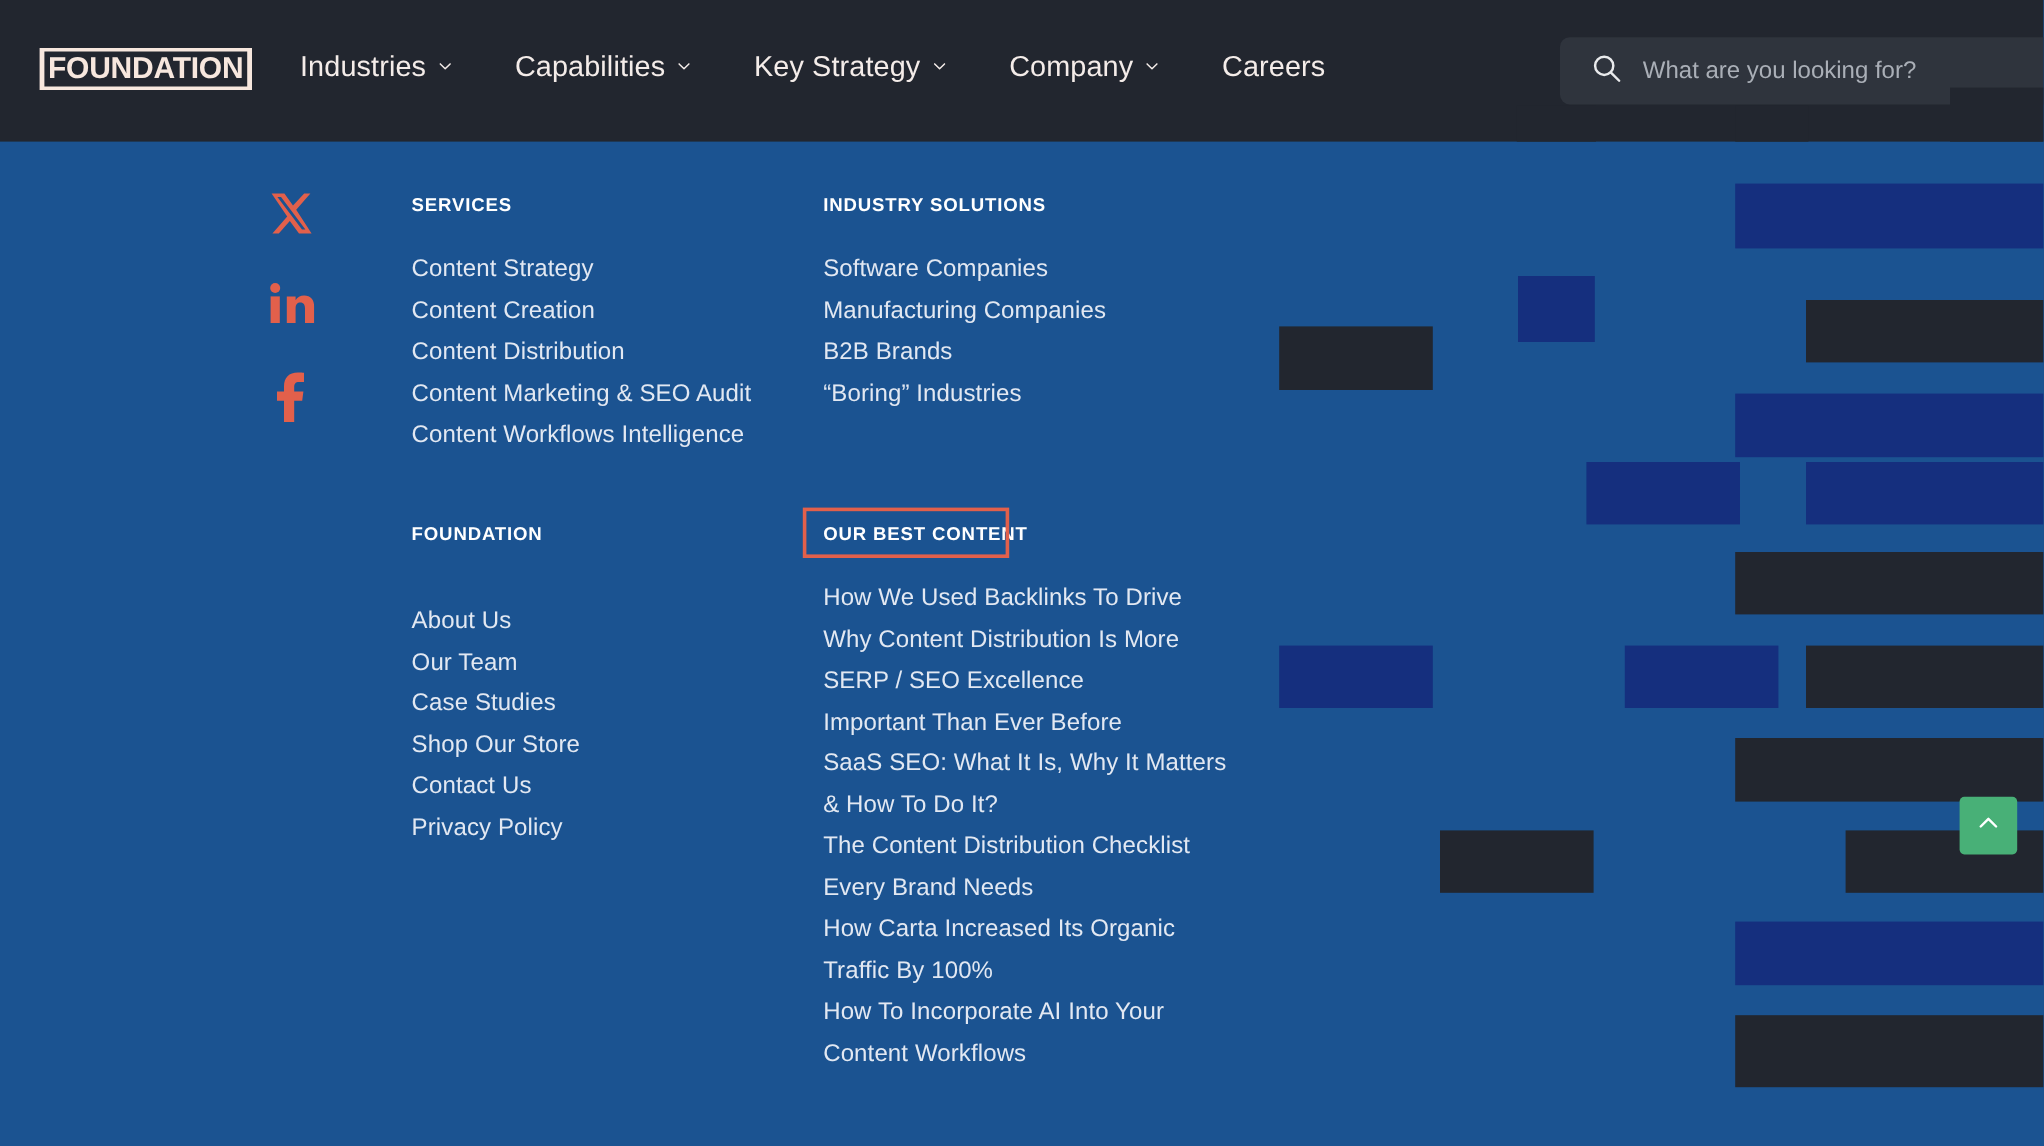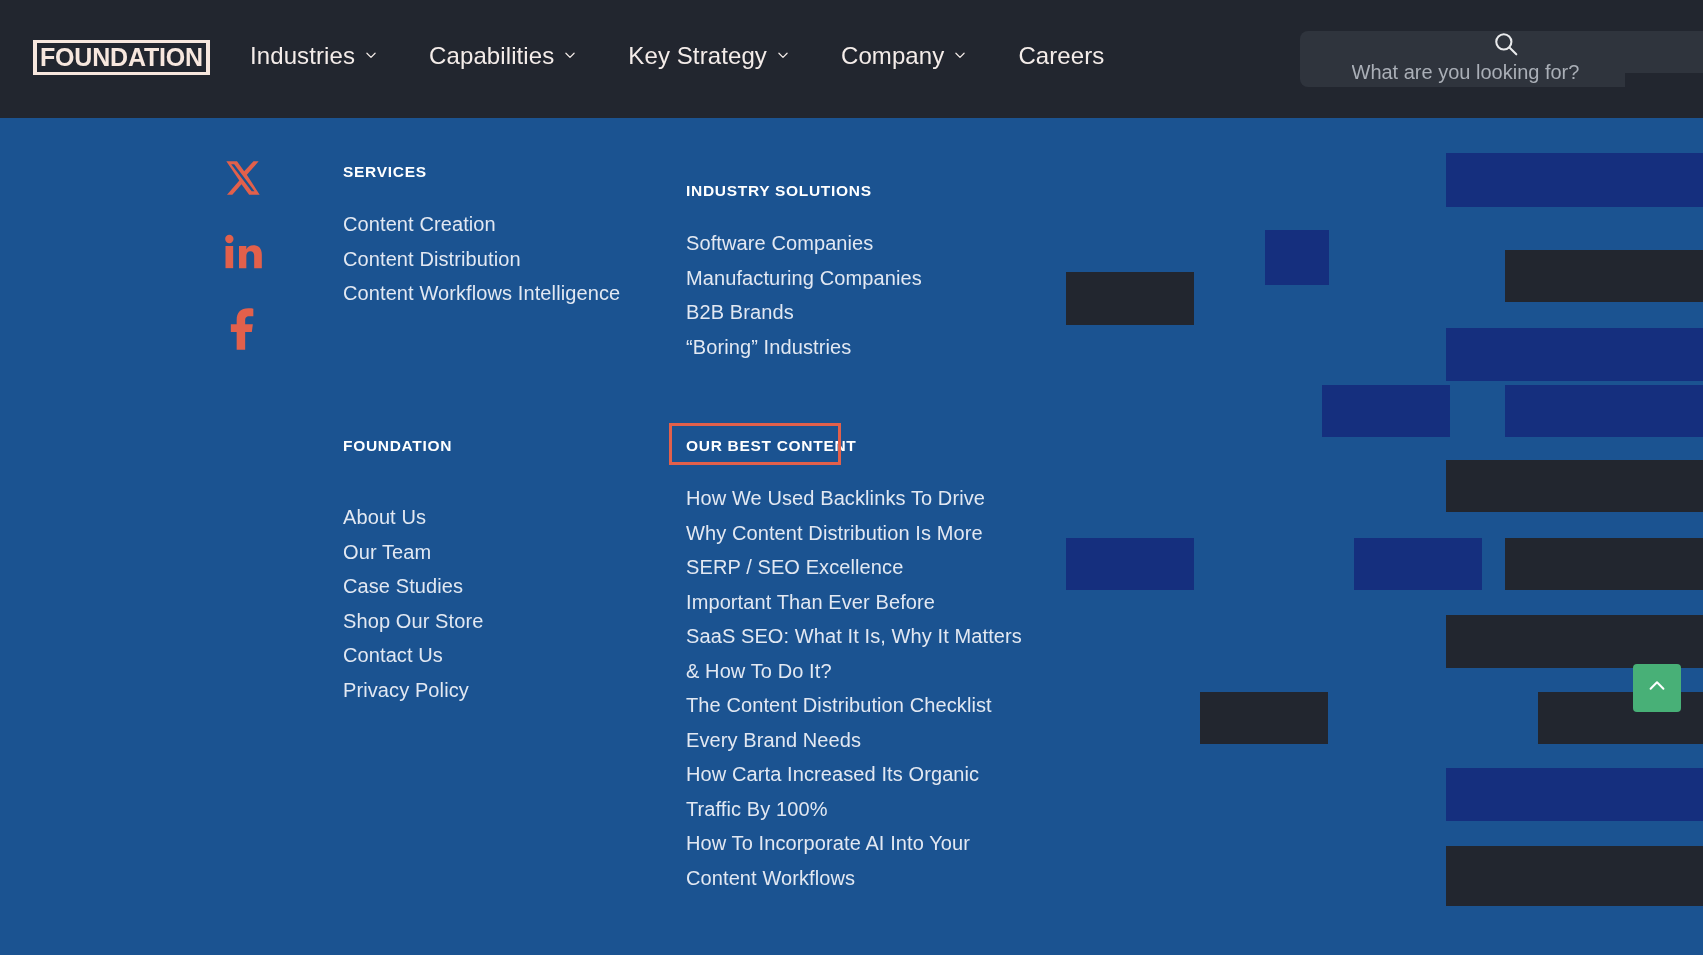--- a/index.html
+++ b/index.html
@@ -31,21 +31,20 @@
     display:flex; align-items:center; gap:9px;
     color:#f4ece9; font-size:24px; letter-spacing:.1px;
     margin-right:52px; cursor:pointer; white-space:nowrap;
   }
   .chev{ display:inline-block; width:13px; height:13px; position:relative; top:-2px;}
   .chev svg{ display:block; }
   .search-wrap{
     position:absolute; right:0px; top:31px; width:403px; height:56px;
     background:#2f343d; border-radius:8px 0 0 8px; display:flex; align-items:center;
     cursor:text;
-    flex-direction:column;
   }
   .search-icon{ margin-left:26px; margin-right:17px; flex:0 0 auto; }
   .search-input{
     background:transparent; border:none; outline:none;
     color:#e6e6e6; font-size:20px; font-family:"Liberation Sans", sans-serif;
     width:300px;
   }
   .search-input::placeholder{ color:#aaafb7; }
 
   
@@ -65,21 +64,21 @@
     color:#ffffff; font-size:15.5px; font-weight:bold; letter-spacing:.7px;
   }
   .col-link{
     display:block; color:#e2e8f2; font-size:20px; letter-spacing:.1px;
     margin-bottom:11.5px; cursor:pointer; text-decoration:none; white-space:nowrap;
   }
 
   .c-services{ position:absolute; left:343px; top:45px; }
   .c-services .links{ margin-top:32px; }
 
-  .c-industry{ position:absolute; left:686px; top:45px;margin-top:19px; }
+  .c-industry{ position:absolute; left:686px; top:45px; }
   .c-industry .links{ margin-top:32px; }
 
   .c-foundation{ position:absolute; left:343px; top:319px; }
   .c-foundation .links{ margin-top:51px; }
 
   .c-best{ position:absolute; left:686px; top:319px; }
   .c-best .links{ margin-top:32px; }
 
   .highlight-box{
     position:absolute; left:669px; top:305px; width:172px; height:42px;
@@ -134,22 +133,24 @@
       <span class="soc">
         <svg width="40" height="44" viewBox="0 0 24 26" aria-hidden="true">
           <path d="M15.8 1.2c-4.6 0-7 2.6-7 6.9v2.6H5.3v4.7h3.5V26h5.1V15.4h4l.6-4.7h-4.6V8.6c0-1.6.5-2.6 2.5-2.6h2.4V1.4c-.5-.1-1.9-.2-3-.2Z" fill="#e2604b"></path>
         </svg>
       </span>
     </div>
 
     <div class="c-services">
       <div class="col-head">SERVICES</div>
       <div class="links">
+          <a class="col-link">Content Strategy</a>
           <a class="col-link">Content Creation</a>
           <a class="col-link">Content Distribution</a>
+          <a class="col-link">Content Marketing &amp; SEO Audit</a>
           <a class="col-link">Content Workflows Intelligence</a>
         </div>
     </div>
 
     <div class="c-industry">
       <div class="col-head">INDUSTRY SOLUTIONS</div>
       <div class="links">
           <a class="col-link">Software Companies</a>
           <a class="col-link">Manufacturing Companies</a>
           <a class="col-link">B2B Brands</a>

